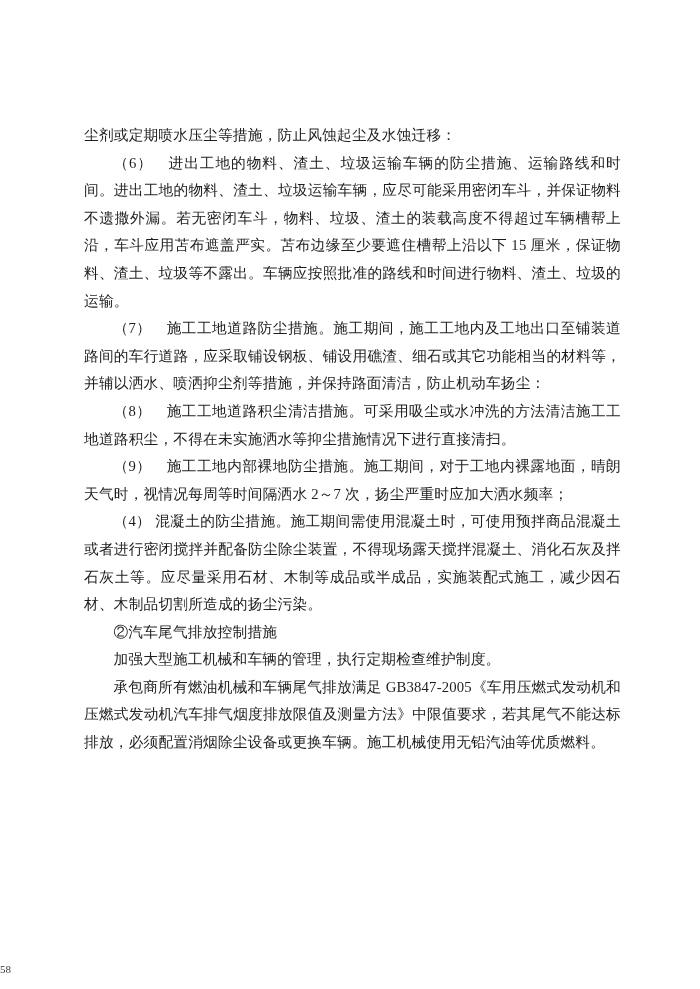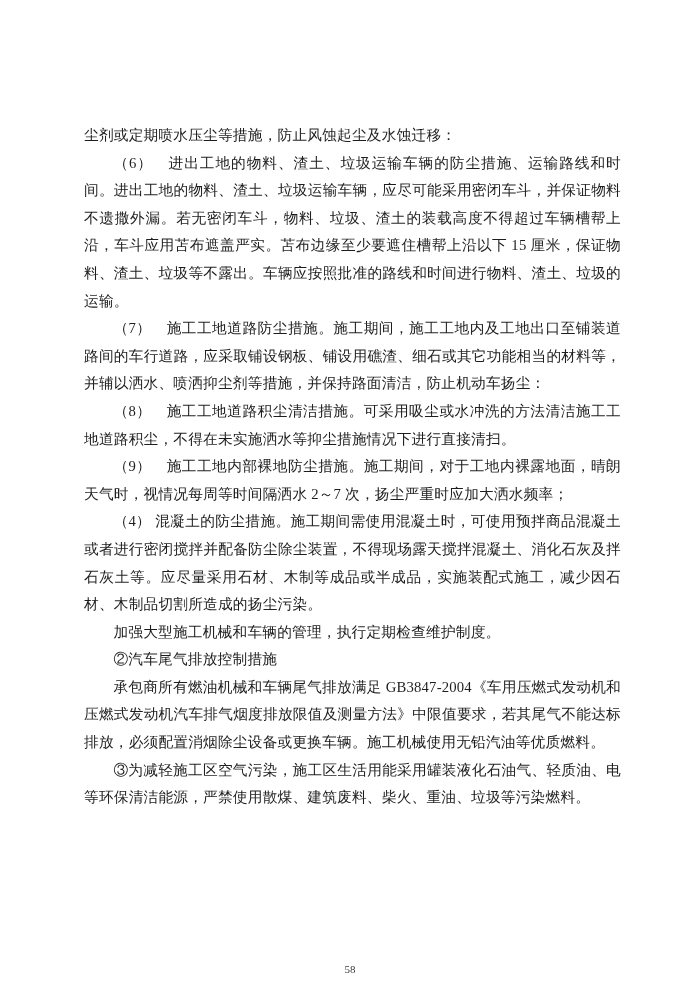--- a/index.html
+++ b/index.html
@@ -34,36 +34,35 @@
     word-break: break-all;
   }
   p.para.no-indent {
     text-indent: 0;
   }
   .page-number {
     position: absolute;
     left: 0;
     right: 0;
     top: 927px;
-    text-align: center;
+    text-align: left;
     font-size: 11px;
     color: #3a3a3a;
     font-family: "Liberation Serif", "DejaVu Serif", serif;
   }
 </style>
 </head>
 <body>
 
 <div class="sheet">
   <div class="doc-body">
       <p class="para no-indent">尘剂或定期喷水压尘等措施，防止风蚀起尘及水蚀迁移：</p>
       <p class="para">（6）　进出工地的物料、渣土、垃圾运输车辆的防尘措施、运输路线和时间。进出工地的物料、渣土、垃圾运输车辆，应尽可能采用密闭车斗，并保证物料不遗撒外漏。若无密闭车斗，物料、垃圾、渣土的装载高度不得超过车辆槽帮上沿，车斗应用苫布遮盖严实。苫布边缘至少要遮住槽帮上沿以下 15 厘米，保证物料、渣土、垃圾等不露出。车辆应按照批准的路线和时间进行物料、渣土、垃圾的运输。</p>
       <p class="para">（7）　施工工地道路防尘措施。施工期间，施工工地内及工地出口至铺装道路间的车行道路，应采取铺设钢板、铺设用礁渣、细石或其它功能相当的材料等，并辅以洒水、喷洒抑尘剂等措施，并保持路面清洁，防止机动车扬尘：</p>
       <p class="para">（8）　施工工地道路积尘清洁措施。可采用吸尘或水冲洗的方法清洁施工工地道路积尘，不得在未实施洒水等抑尘措施情况下进行直接清扫。</p>
       <p class="para">（9）　施工工地内部裸地防尘措施。施工期间，对于工地内裸露地面，晴朗天气时，视情况每周等时间隔洒水 2～7 次，扬尘严重时应加大洒水频率；</p>
       <p class="para">（4） 混凝土的防尘措施。施工期间需使用混凝土时，可使用预拌商品混凝土或者进行密闭搅拌并配备防尘除尘装置，不得现场露天搅拌混凝土、消化石灰及拌石灰土等。应尽量采用石材、木制等成品或半成品，实施装配式施工，减少因石材、木制品切割所造成的扬尘污染。</p>
+      <p class="para">②汽车尾气排放控制措施</p>
       <p class="para">加强大型施工机械和车辆的管理，执行定期检查维护制度。</p>
-      <p class="para">②汽车尾气排放控制措施</p>
-      <p class="para">承包商所有燃油机械和车辆尾气排放满足 GB3847-2004《车用压燃式发动机和压燃式发动机汽车排气烟度排放限值及测量方法》中限值要求，若其尾气不能达标排放，必须配置消烟除尘设备或更换车辆。施工机械使用无铅汽油等优质燃料。</p>
-      <p class="para">③为减轻施工区空气污染，施工区生活用能采用罐装液化石油气、轻质油、电等环保清洁能源，严禁使用散煤、建筑废料、柴火、重油、垃圾等污染燃料。</p>
+      <p class="para">承包商所有燃油机械和车辆尾气排放满足 GB3847-2005《车用压燃式发动机和压燃式发动机汽车排气烟度排放限值及测量方法》中限值要求，若其尾气不能达标排放，必须配置消烟除尘设备或更换车辆。施工机械使用无铅汽油等优质燃料。</p>
     </div>
   <div class="page-number">58</div>
 </div>
 
 </body></html>

